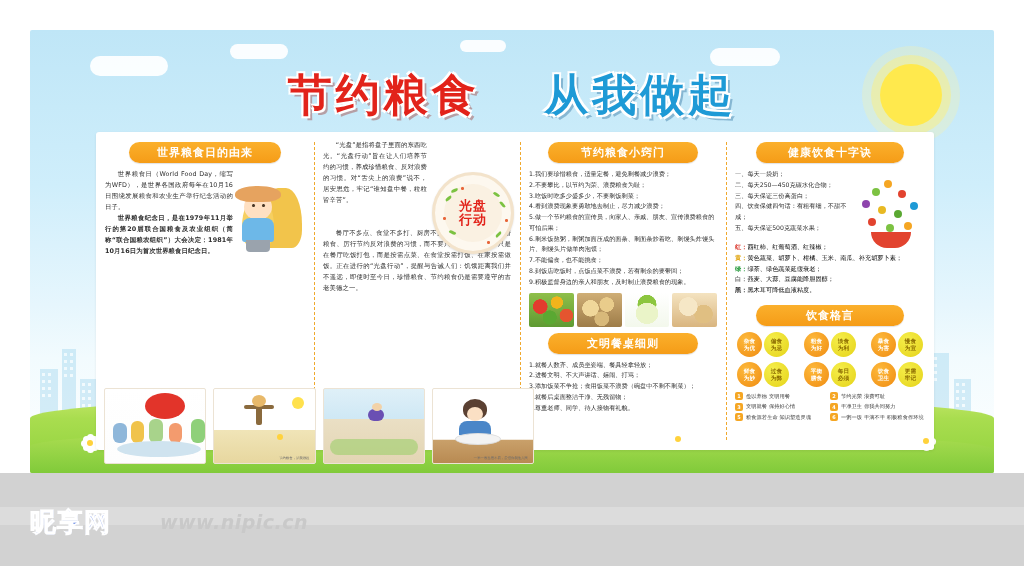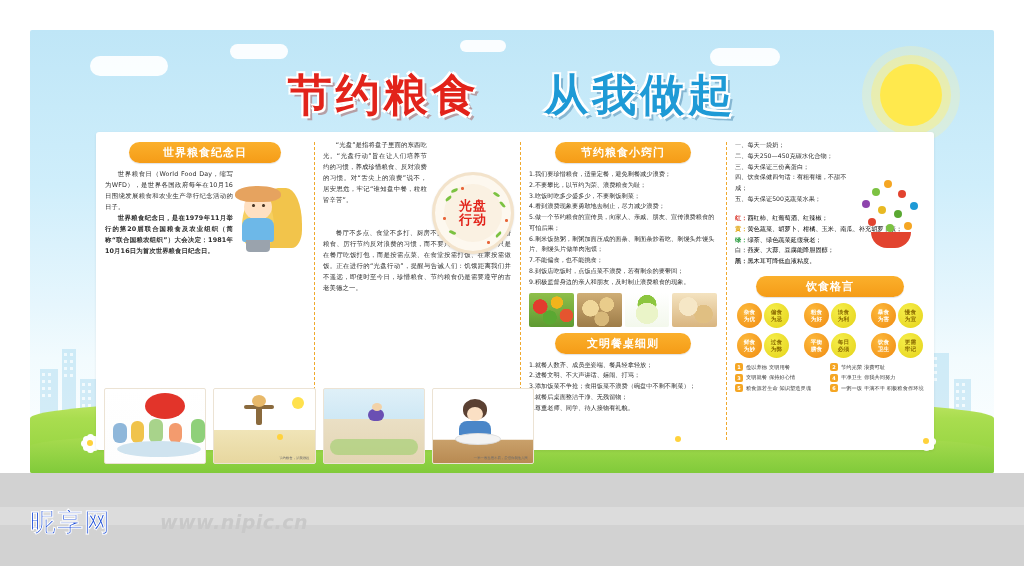--- a/index.html
+++ b/index.html
@@ -100,21 +100,21 @@
   .pill {
     display:block; margin:2px auto 6px; padding:3px 10px;
     background: linear-gradient(180deg,#fbb02c 0%, #f59c17 100%);
     color:#ffffff; font-weight:bold; font-size:11px;
     text-align:center; border-radius:999px;
     letter-spacing:1px;
     box-shadow:0 1px 1px rgba(0,0,0,.12);
   }
   .pill.w1{ width:152px; }
   .pill.w2{ width:150px; }
-  .pill.w3{ width:136px; }
+  .pill.w3{ width:150px; }
   .pill.w4{ width:148px; }
 
   .body-text {
     font-size:6.4px; line-height:1.72; color:#2f2f2f; text-align:justify;
     letter-spacing:.1px;
   }
   .body-text p { text-indent:2em; margin:0; }
   .list-text { font-size:6.2px; line-height:1.74; color:#2f2f2f; }
   .list-text div { margin:0; }
 
@@ -206,21 +206,21 @@
   .blob{ position:absolute; border-radius:50%; }
 
   
   #wm {
     position:absolute; left:0; bottom:0; width:1024px; height:93px;
     background:#d2d2d2;
   }
   #wm .hl{ position:absolute; left:0; top:34px; width:1024px; height:18px; background:#dcdcdc; }
   #wmlogo{
     position:absolute; left:30px; top:32px;
-    font-size:26px; font-weight:normal; color:#1d4ed8;
+    font-size:26px; font-weight:bold; color:#1d4ed8;
     -webkit-text-stroke:1px #ffffff; letter-spacing:1px;text-align:right;
   }
   #wmurl{
     position:absolute; left:160px; top:38px;
     font-size:19px; font-style:italic; font-weight:bold; color:#c9c9c9;
     letter-spacing:.5px;
   }
   #wmid{
     position:absolute; right:20px; top:34px;
     background:#8f8f8f; color:#ffffff;
@@ -337,21 +337,21 @@
         <b></b>
       </div>
     <div class="daisy" style="left:888px; bottom:24px;">
         <s></s>
         <b></b>
       </div>
 
     <div id="panel">
 
       <div class="col c1">
-        <div class="pill w1">世界粮食纪念日</div>
+        <div class="pill w1">世界粮食日的由来</div>
 
         <div class="farmer">
           <div class="wheat"></div>
           <div class="fhat"></div>
           <div class="fhead"></div>
           <div class="feye" style="left:16px; top:30px;"></div>
           <div class="feye" style="left:26px; top:30px;"></div>
           <div class="fbody"></div>
           <div class="flegs"></div>
         </div>
@@ -424,20 +424,21 @@
           <div>2.进餐文明、不大声讲话、嬉闹、打骂；</div>
           <div>3.添加饭菜不争抢；食用饭菜不浪费（碗盘中不剩不剩菜）；</div>
           <div>4.就餐后桌面整洁干净、无残留物；</div>
           <div>5.尊重老师、同学、待人接物有礼貌。</div>
         </div>
       </div>
 
       <div class="divider" style="left:630px;"></div>
 
       <div class="col c4">
+        <div class="pill w4">健康饮食十字诀</div>
 
         <div class="bowl">
           <div class="bw"></div>
           <div class="veg" style="left:30px; top:6px;  background:#f5a623;"></div>
           <div class="veg" style="left:18px; top:14px; background:#7cc242;"></div>
           <div class="veg" style="left:44px; top:16px; background:#e2432f;"></div>
           <div class="veg" style="left:8px;  top:26px; background:#8e44ad;"></div>
           <div class="veg" style="left:56px; top:28px; background:#1e9ad6;"></div>
           <div class="veg" style="left:24px; top:32px; background:#e8b923;"></div>
           <div class="veg" style="left:40px; top:36px; background:#5aa832;"></div>

